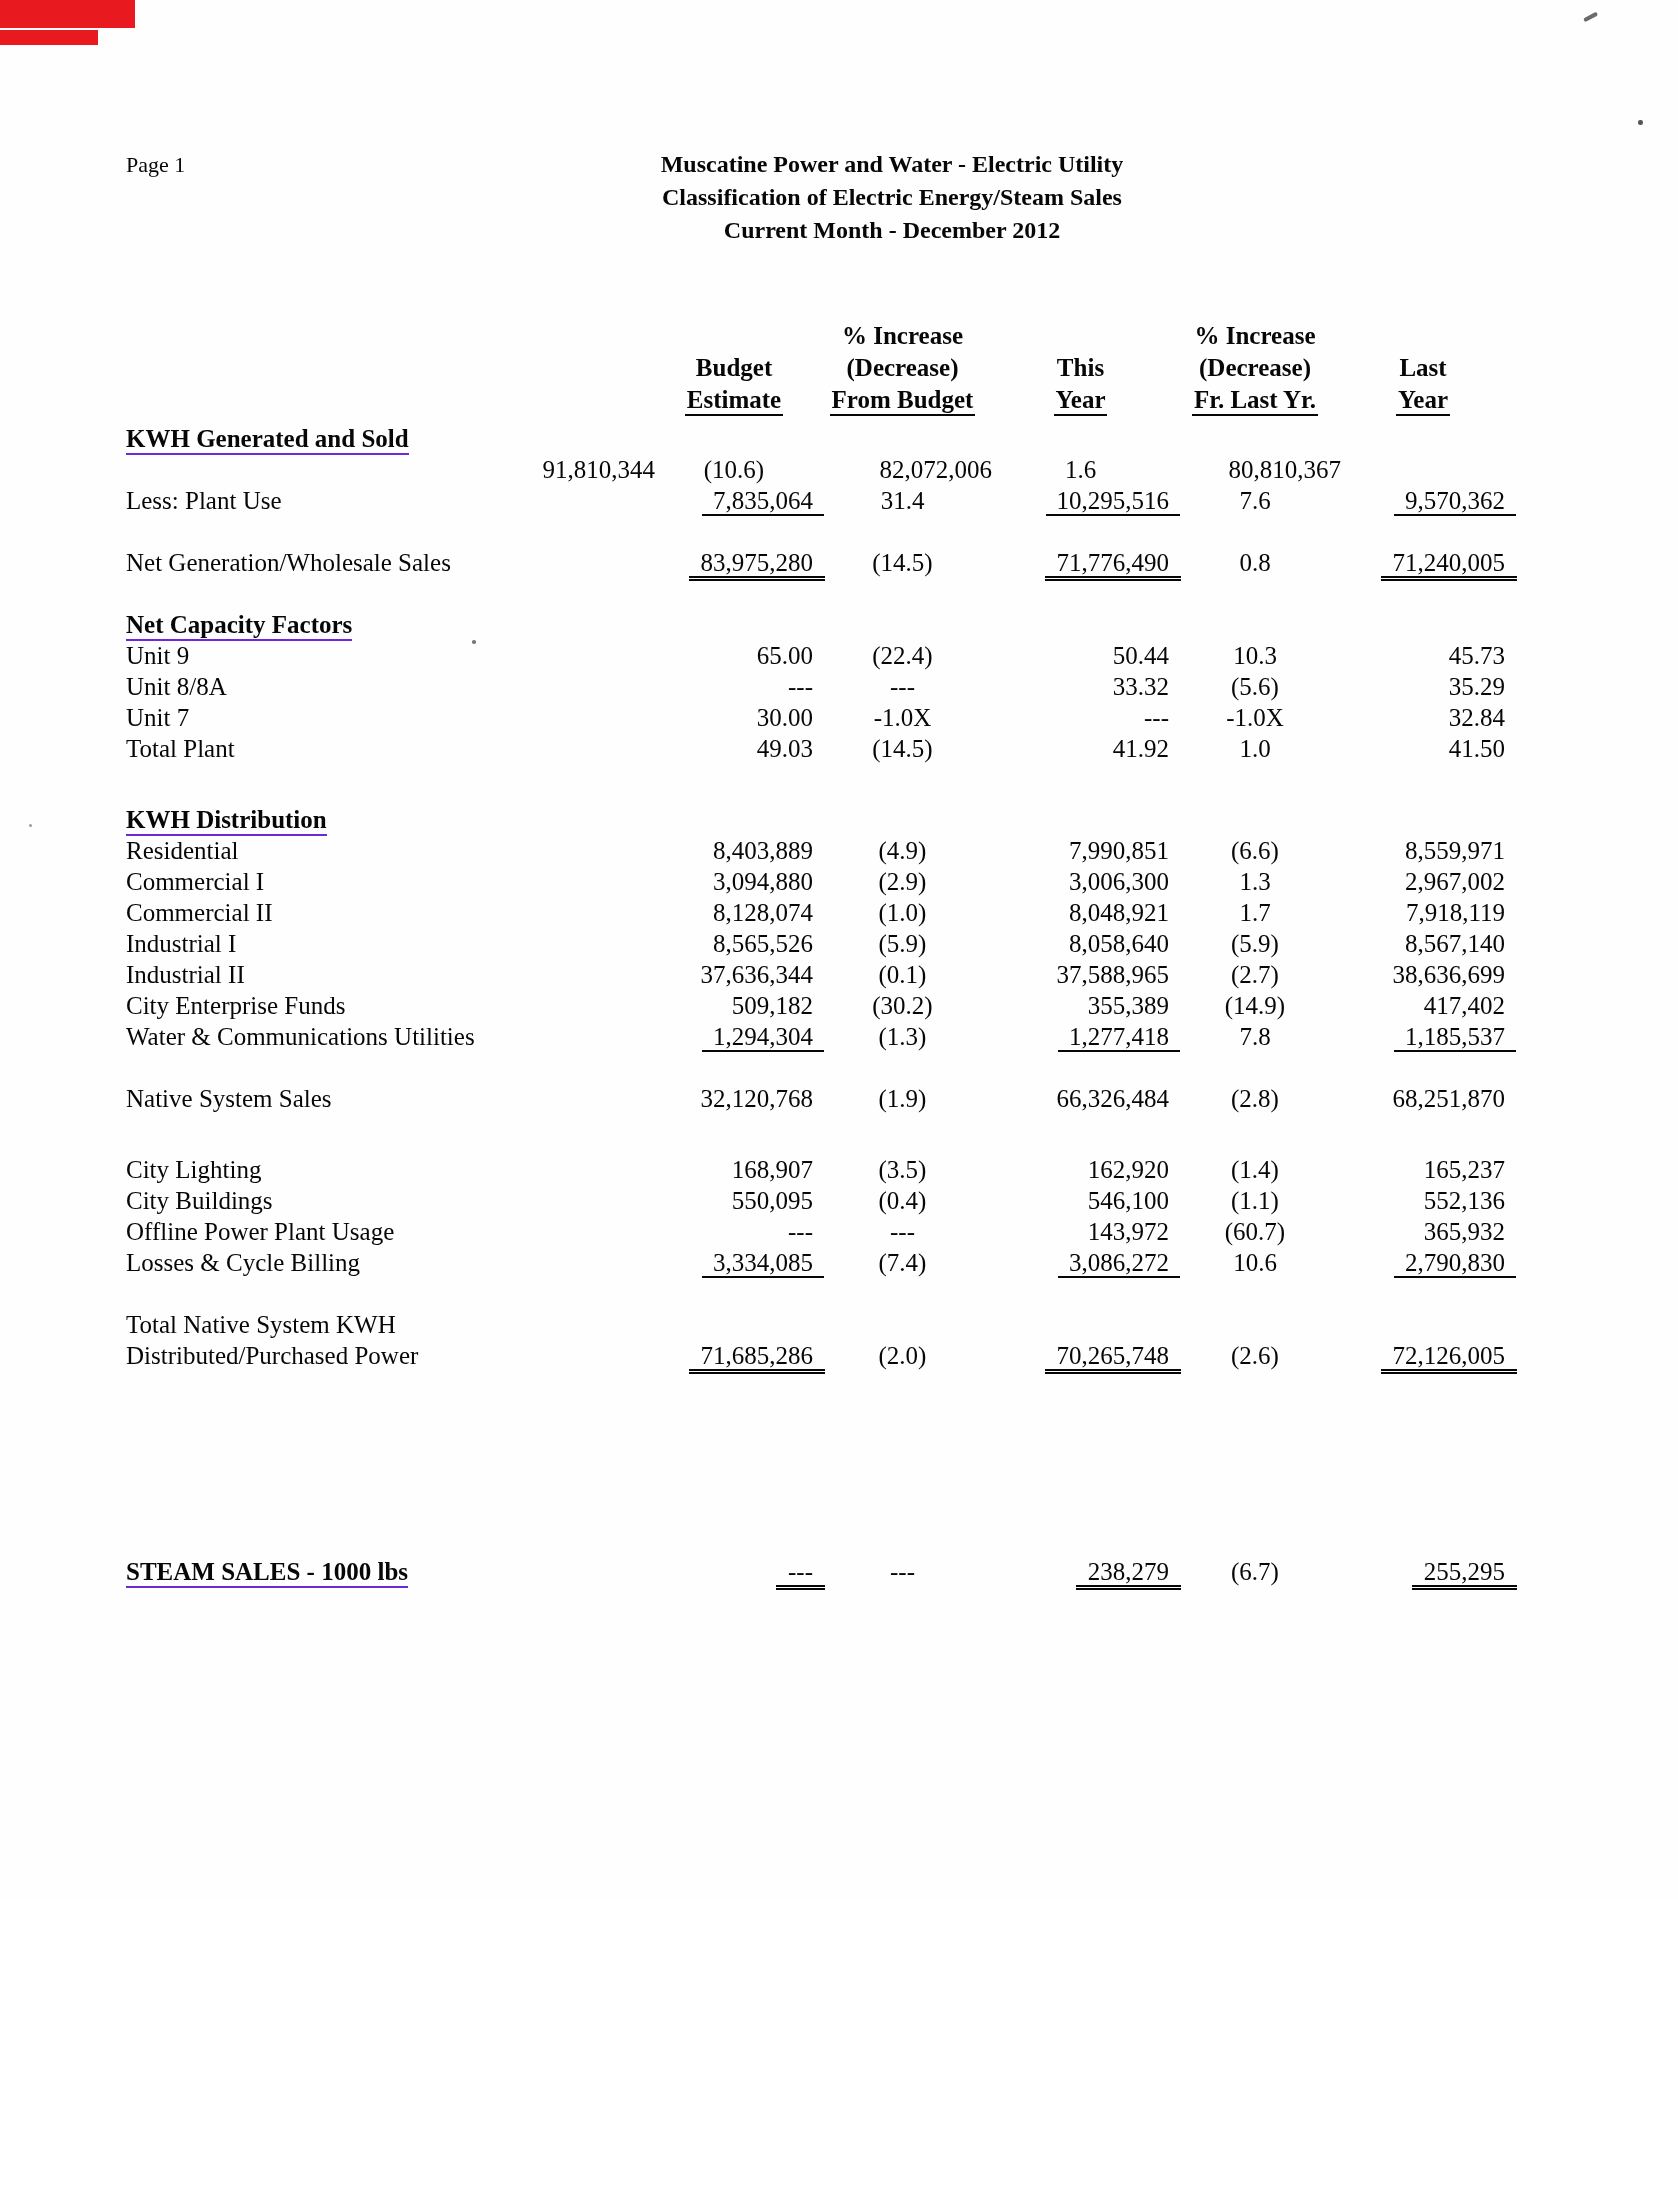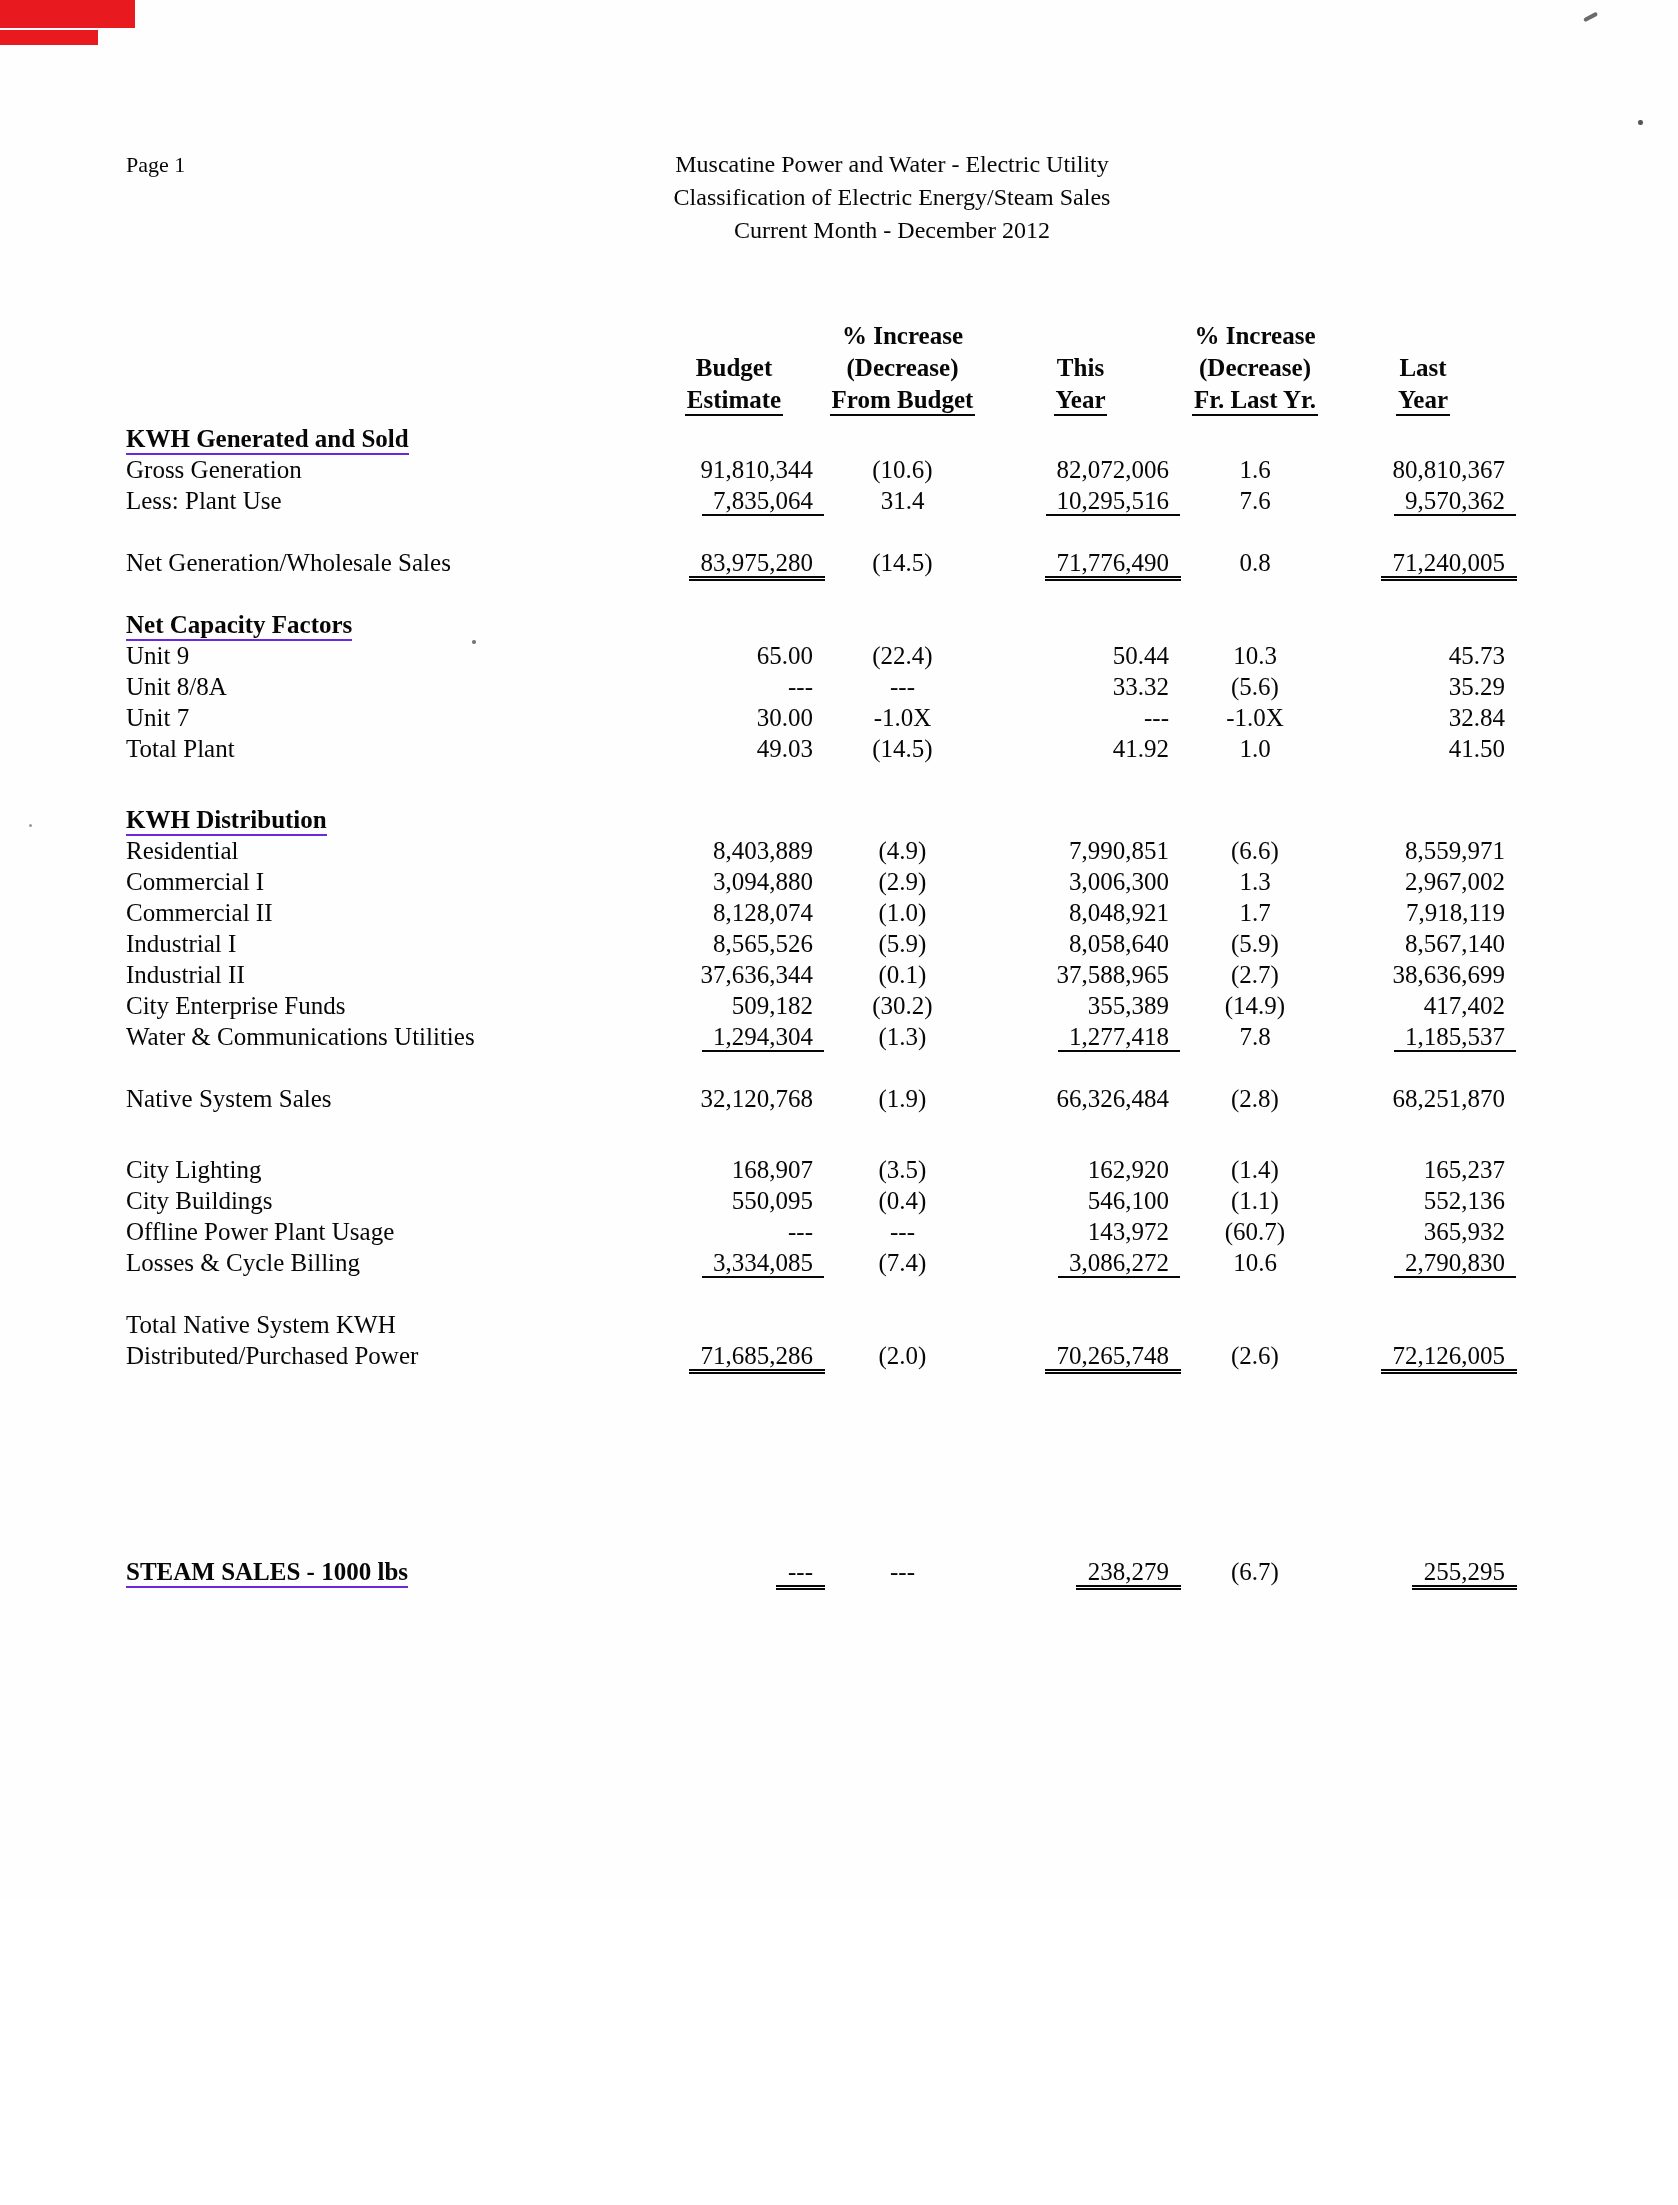--- a/index.html
+++ b/index.html
@@ -30,21 +30,21 @@
   #ink-dot-2 { left: 472px; top: 640px; width: 3.5px; height: 3.5px; background: #777; }
   #ink-dot-3 { left: 29px; top: 824px; width: 3px; height: 3px; background: #999; }
 
   
   #page-label {
     position: absolute; left: 126px; top: 149px;
     font-size: 22px; line-height: 32px;
   }
   #title-block {
     position: absolute; left: 105px; top: 148px; width: 1574px;
-    text-align: center; font-weight: normal;
+    text-align: center; font-weight: bold;
     font-size: 24px; line-height: 33px;
   }
 
   
   :root { --cols: 529px 158px 179px 177px 172px 164px; }
 
   #table {
     position: absolute; left: 126px; top: 304px; width: 1394px;
     font-size: 25px;
     margin-top: 16px;
@@ -125,21 +125,20 @@
     <div id="table-body">
         <div class="trow">
           <div class="cell label"><span class="section-label">KWH Generated and Sold</span></div>
           <div class="cell right"></div>
           <div class="cell center"></div>
           <div class="cell right"></div>
           <div class="cell center"></div>
           <div class="cell right"></div>
         </div>
         <div class="trow">
-          <div class="cell label"><span>Gross Generation</span></div>
           <div class="cell right"><span class="val">91,810,344</span></div>
           <div class="cell center"><span class="val">(10.6)</span></div>
           <div class="cell right"><span class="val">82,072,006</span></div>
           <div class="cell center"><span class="val">1.6</span></div>
           <div class="cell right"><span class="val ital">80,810,367</span></div>
         </div>
         <div class="trow">
           <div class="cell label"><span>Less: Plant Use</span></div>
           <div class="cell right"><span class="val ul">7,835,064</span></div>
           <div class="cell center"><span class="val">31.4</span></div>

